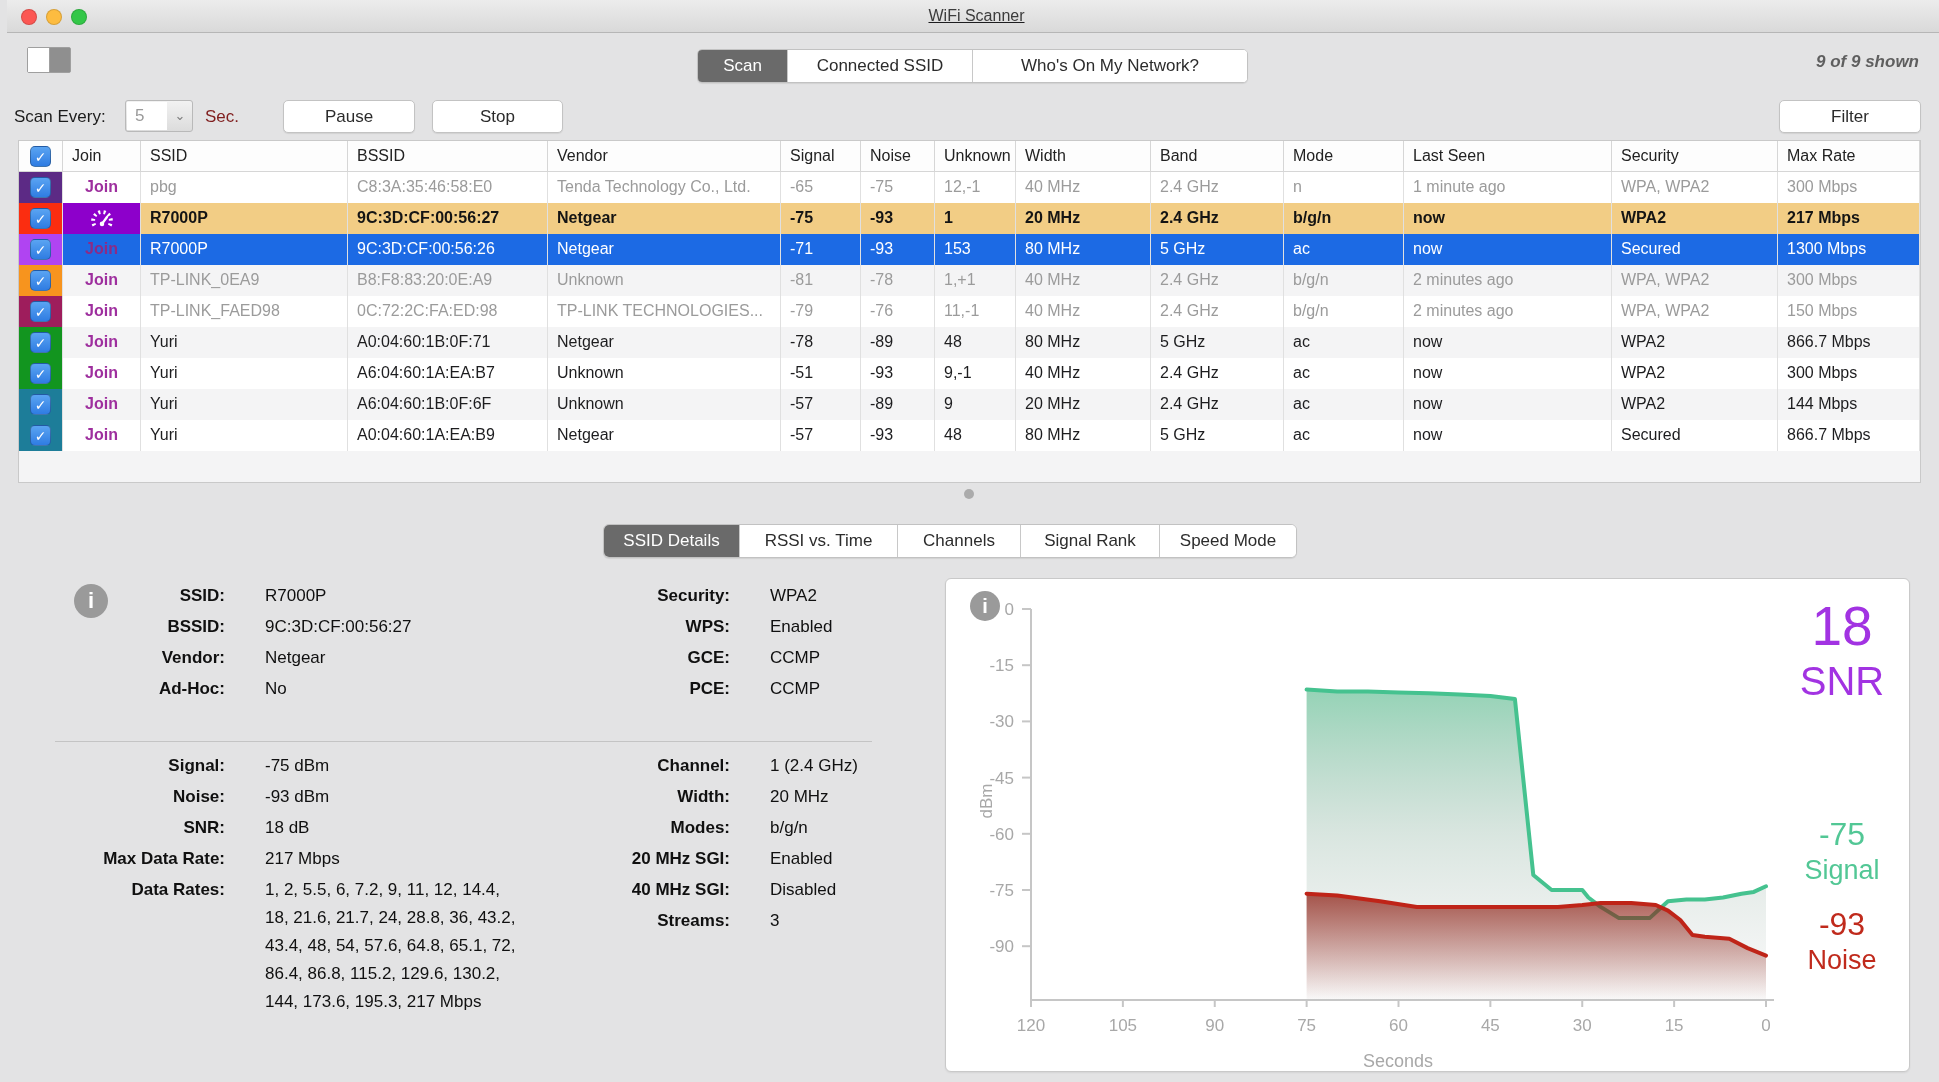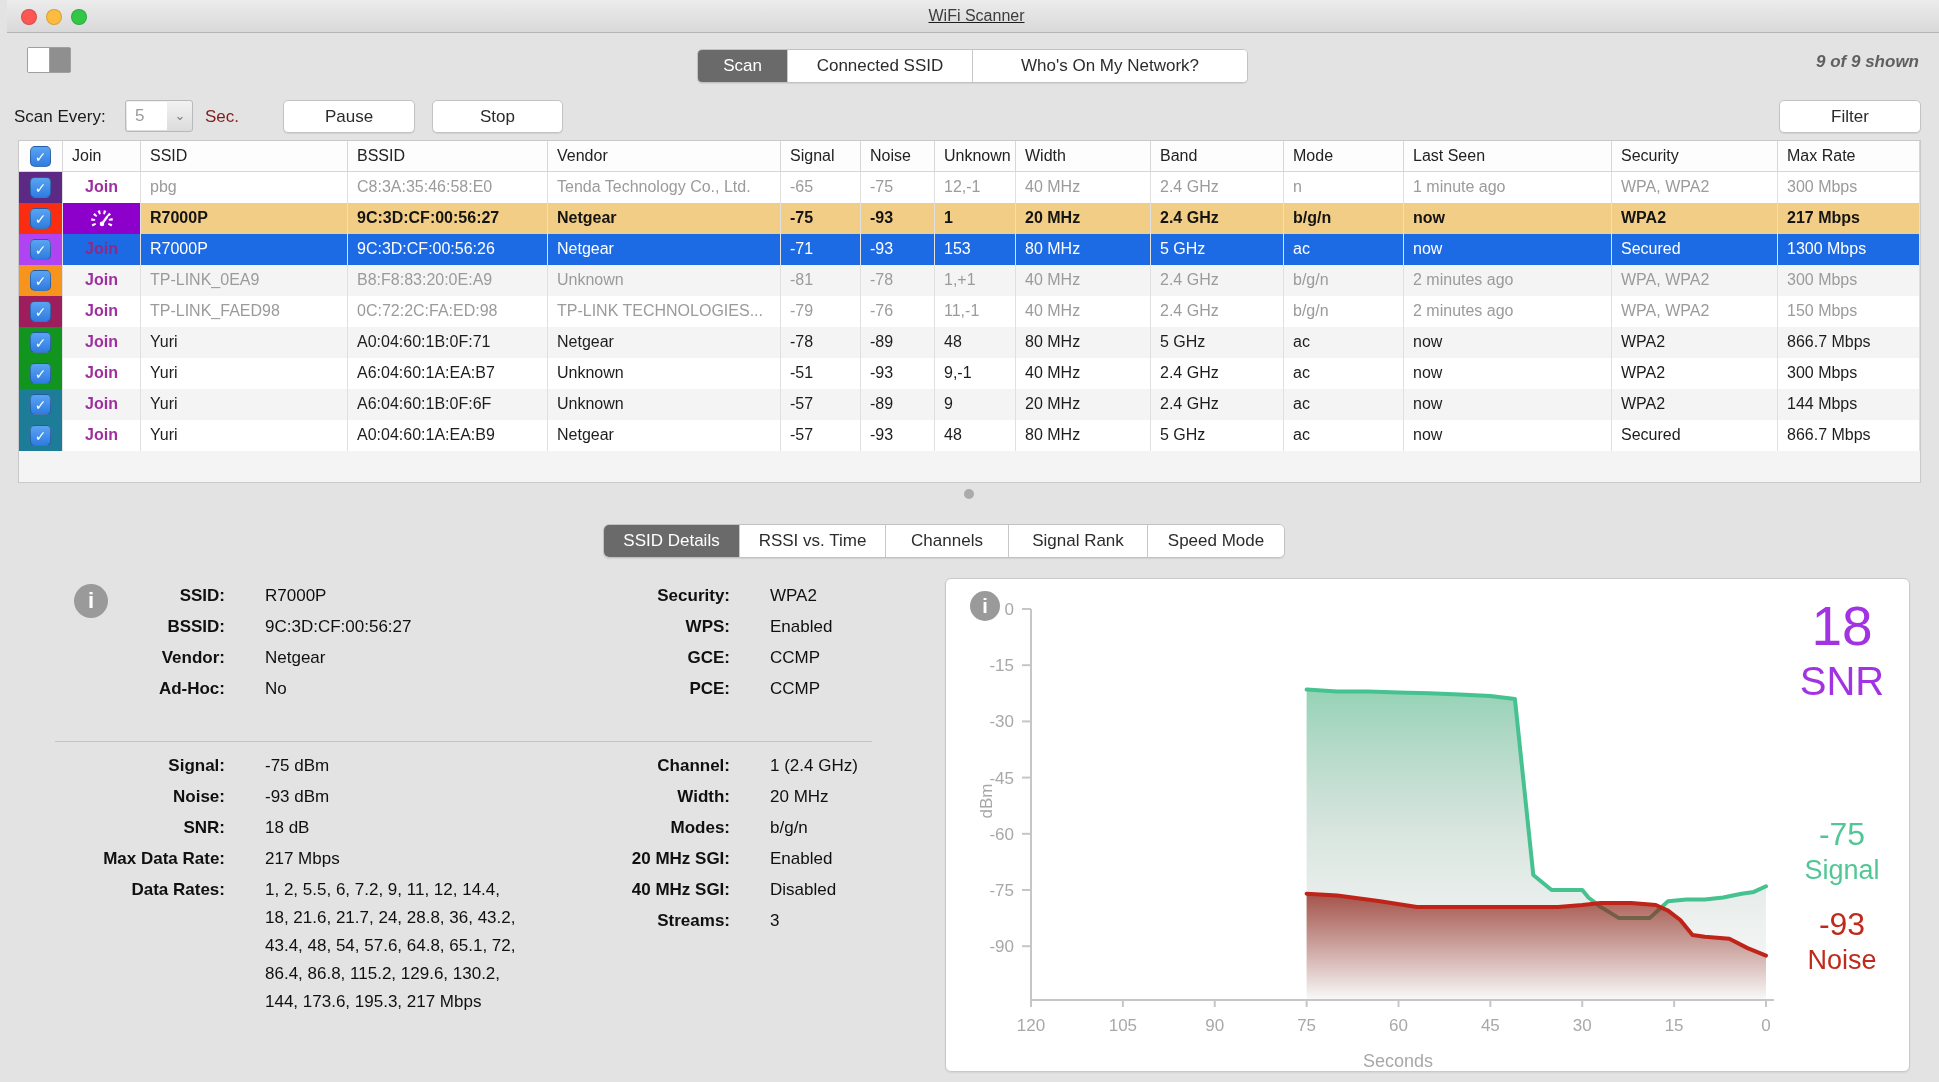--- a/index.html
+++ b/index.html
@@ -313,21 +313,21 @@
       <div class="cell">Secured</div>
       <div class="cell">866.7 Mbps</div>
     </div>
     <div class="tr even"></div>
   </div>
 
 <div class="splitter-dot"></div>
 
 <div class="seg detail-seg" id="detail-tabs">
     <div class="seg-item selected" style="width: 136px;">SSID Details</div>
-    <div class="seg-item" style="width: 146px;">RSSI vs. Time</div>
+    <div class="seg-item" style="width: 158px;">RSSI vs. Time</div>
     <div class="seg-item" style="width: 123px;">Channels</div>
     <div class="seg-item" style="width: 139px;">Signal Rank</div>
     <div class="seg-item" style="width: 136px;">Speed Mode</div>
   </div>
 
 <div class="info-icon details-info">i</div>
 <div class="kv" id="kv1">
     <div class="kvrow">
       <div class="k">SSID:</div>
       <div class="v">R7000P</div>

